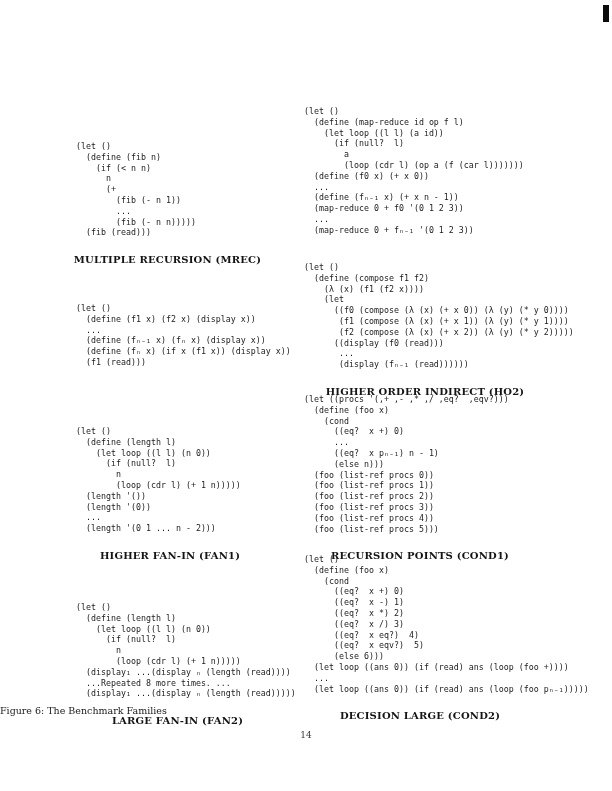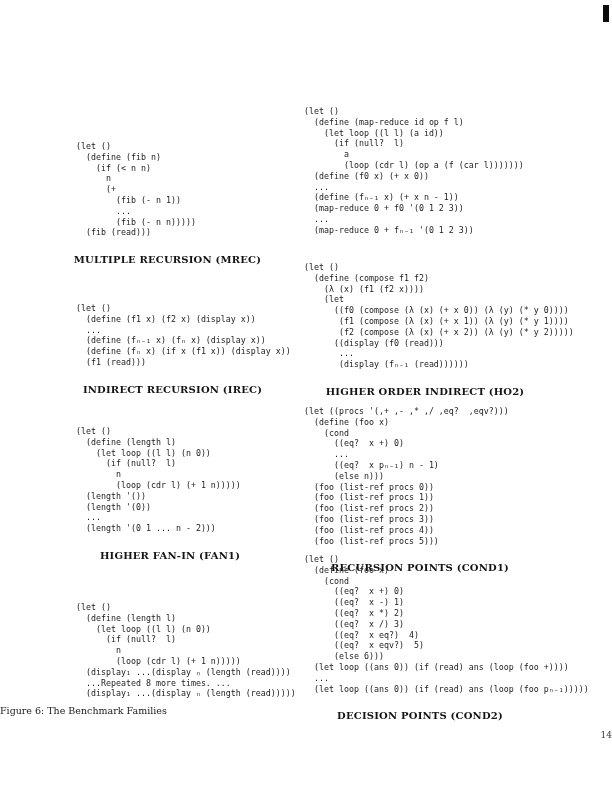--- a/index.html
+++ b/index.html
@@ -36,21 +36,21 @@
   .caption {
     position: absolute;
     top: 705px; left: 0; width: 612px;
     text-align: left;
     font-size: 9.5px;
     color: #1b1b1b;
   }
   .pagenum {
     position: absolute;
     top: 730px; left: 0; width: 612px;
-    text-align: right;
+    text-align: center;
     font-size: 9px;
     color: #3a3a3a;
   }
   .artifact {
     position: absolute;
     top: 5px; left: 603px;
     width: 6px; height: 17px;
     background: #0b0b0b;
   }
 </style>
@@ -74,21 +74,20 @@
     <div class="block-title">MULTIPLE RECURSION (MREC)</div>
   </div>
 
   <div class="code-block" style="left:60px; top:287px; width:225px">
     <pre>(let ()
   (define (f1 x) (f2 x) (display x))
   ...
   (define (fₙ₋₁ x) (fₙ x) (display x))
   (define (fₙ x) (if x (f1 x)) (display x))
   (f1 (read)))</pre>
-    <div class="block-title">INDIRECT RECURSION (IREC)</div>
   </div>
 
   <div class="code-block" style="left:60px; top:410px; width:220px">
     <pre>(let ()
   (define (length l)
     (let loop ((l l) (n 0))
       (if (null?  l)
         n
         (loop (cdr l) (+ 1 n)))))
   (length '())
@@ -101,20 +100,21 @@
   <div class="code-block" style="left:60px; top:586px; width:235px">
     <pre>(let ()
   (define (length l)
     (let loop ((l l) (n 0))
       (if (null?  l)
         n
         (loop (cdr l) (+ 1 n)))))
   (display₁ ...(display ₙ (length (read))))
   ...Repeated 8 more times. ...
   (display₁ ...(display ₙ (length (read)))))</pre>
+    <div class="block-title">LARGE FAN-IN (FAN2)</div>
   </div>
 
   <div class="code-block" style="left:288px; top:90px; width:274px">
     <pre>(let ()
   (define (map-reduce id op f l)
     (let loop ((l l) (a id))
       (if (null?  l)
         a
         (loop (cdr l) (op a (f (car l)))))))
   (define (f0 x) (+ x 0))
@@ -132,21 +132,21 @@
     (let
       ((f0 (compose (λ (x) (+ x 0)) (λ (y) (* y 0))))
        (f1 (compose (λ (x) (+ x 1)) (λ (y) (* y 1))))
        (f2 (compose (λ (x) (+ x 2)) (λ (y) (* y 2)))))
       ((display (f0 (read)))
        ...
        (display (fₙ₋₁ (read))))))</pre>
     <div class="block-title">HIGHER ORDER INDIRECT (HO2)</div>
   </div>
 
-  <div class="code-block" style="left:288px; top:390px; width:264px">
+  <div class="code-block" style="left:288px; top:378px; width:264px">
     <pre>(let ((procs '(,+ ,- ,* ,/ ,eq?  ,eqv?)))
   (define (foo x)
     (cond
       ((eq?  x +) 0)
       ...
       ((eq?  x pₙ₋₁) n - 1)
       (else n)))
   (foo (list-ref procs 0))
   (foo (list-ref procs 1))
   (foo (list-ref procs 2))
@@ -163,19 +163,19 @@
       ((eq?  x +) 0)
       ((eq?  x -) 1)
       ((eq?  x *) 2)
       ((eq?  x /) 3)
       ((eq?  x eq?)  4)
       ((eq?  x eqv?)  5)
       (else 6)))
   (let loop ((ans 0)) (if (read) ans (loop (foo +))))
   ...
   (let loop ((ans 0)) (if (read) ans (loop (foo pₙ₋₁)))))</pre>
-    <div class="block-title">DECISION POINTS (COND2)</div>
+    <div class="block-title">DECISION LARGE (COND2)</div>
   </div>
 
   <div class="caption">Figure 6: The Benchmark Families</div>
   <div class="pagenum">14</div>
 
 </div>
 
 </body></html>

